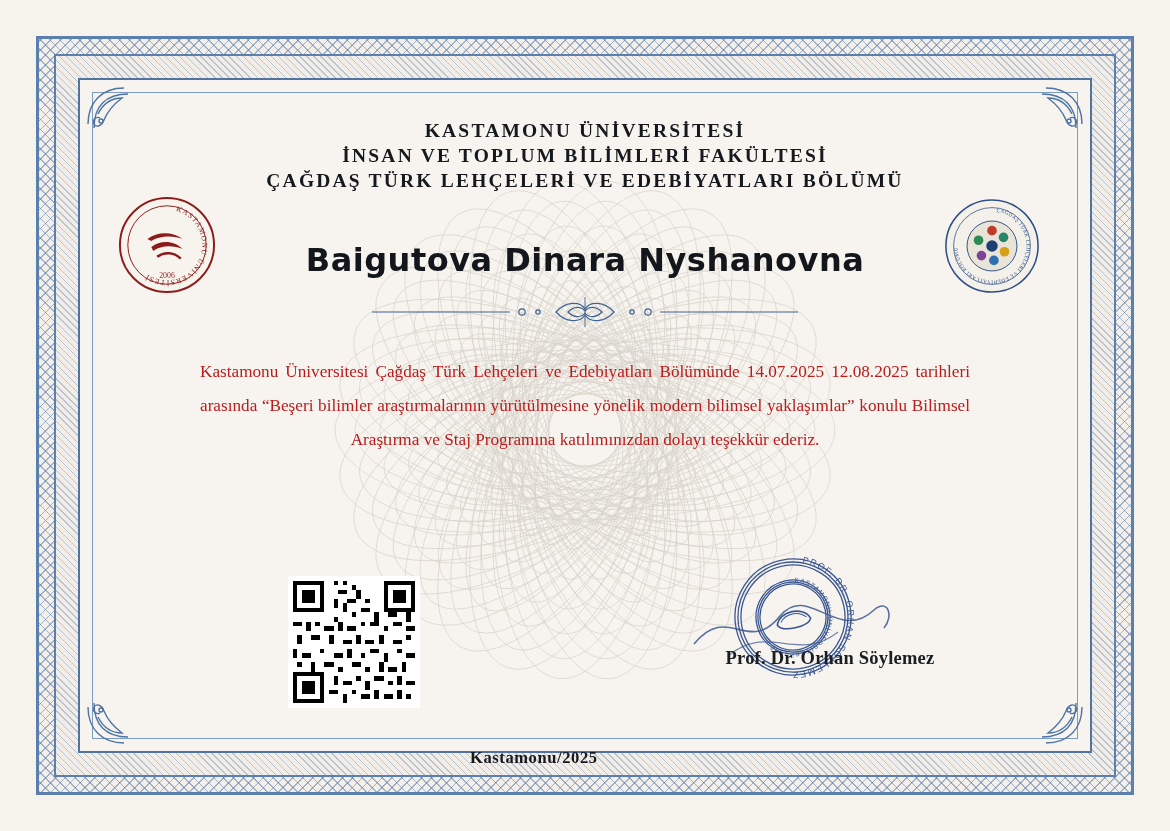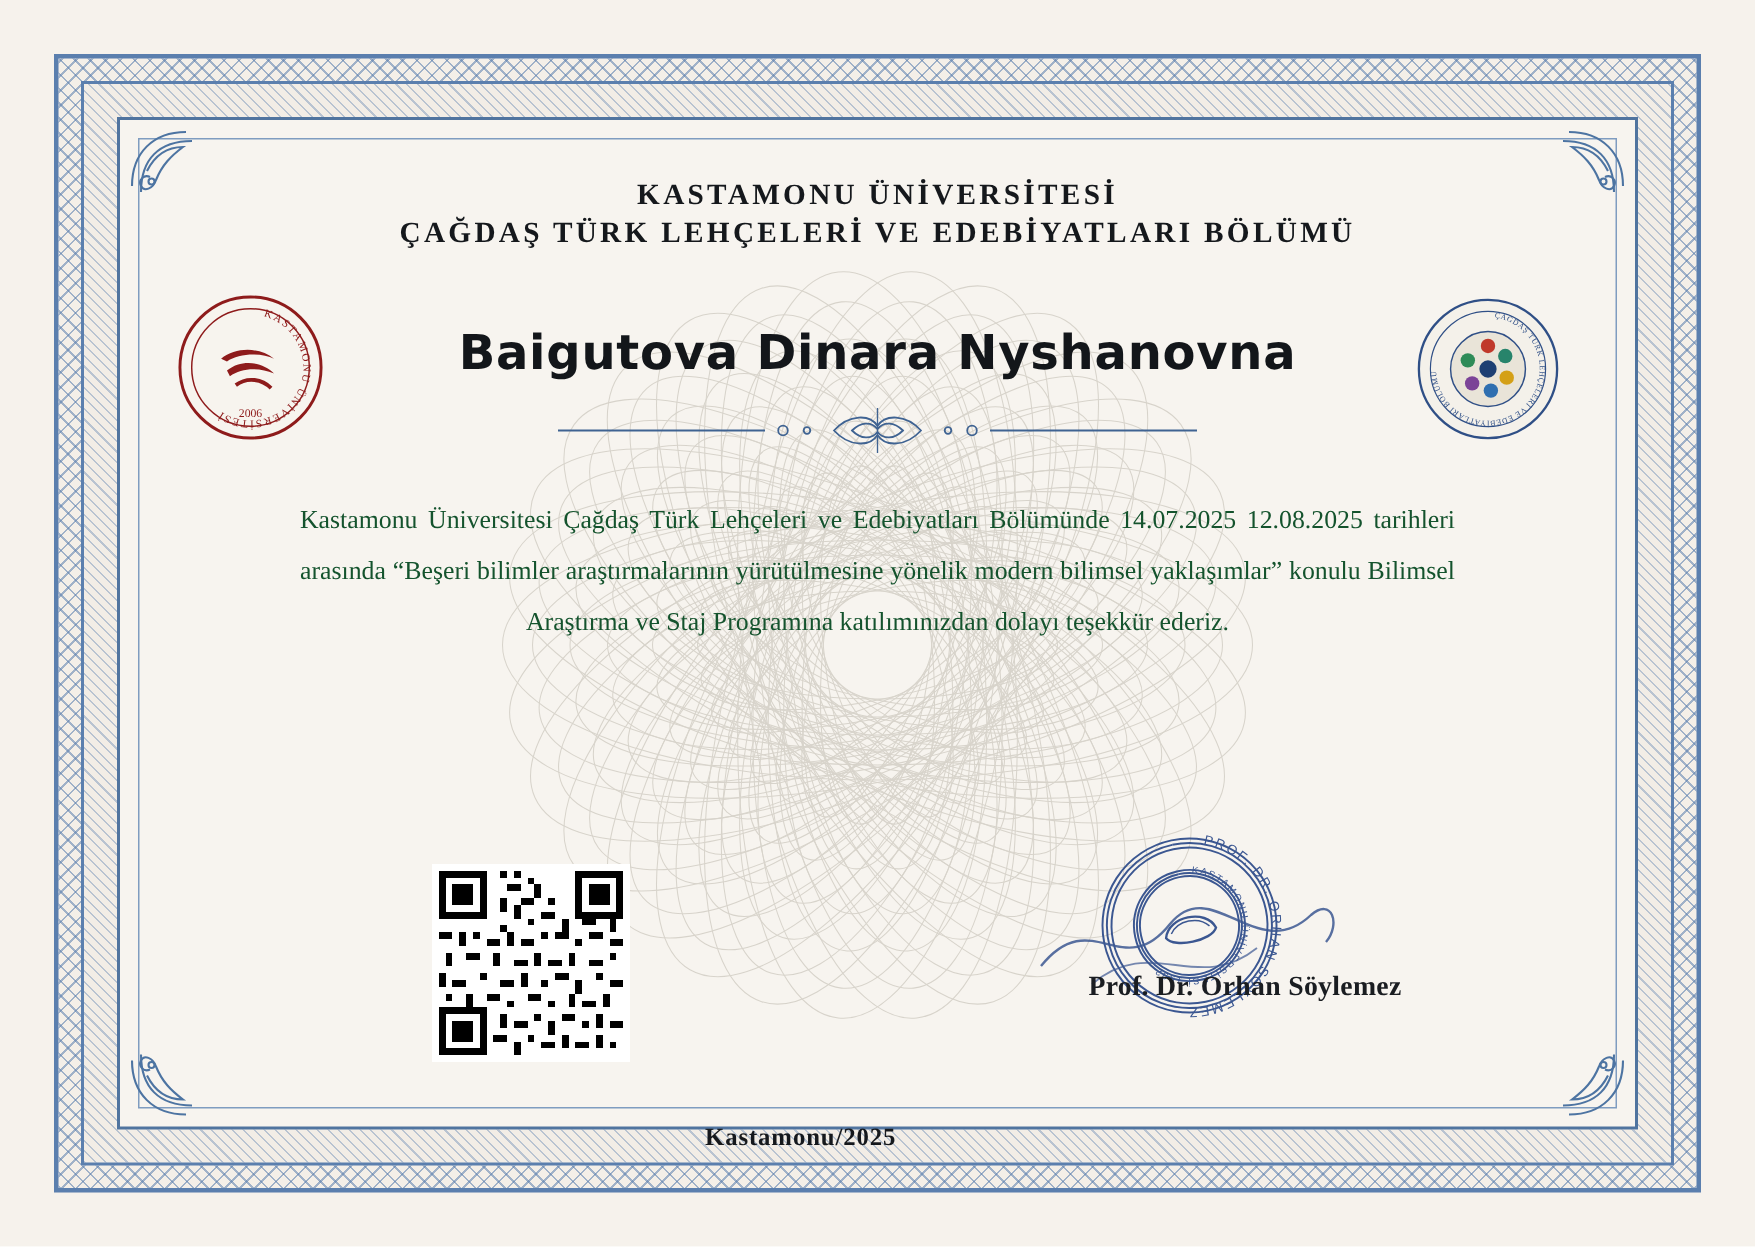--- a/index.html
+++ b/index.html
@@ -145,21 +145,21 @@
     height: 34px;
     color: #3f6392;
   }
   .divider svg { width: 100%; height: 100%; display: block; }
 
   .body-text {
     margin: 26px auto 16px auto;
     width: 770px;
     font-size: 17.2px;
     line-height: 34px;
-    color: #14532d;
+    color: #b91c1c;
     text-align: justify;
     text-align-last: center;
   }
   .body-text p { margin: 0; }
 
   
   .logo {
     position: absolute;
     border-radius: 50%;
   }
@@ -335,20 +335,21 @@
         <circle cx="36" cy="44" r="5" fill="#2e8b57"></circle>
         <circle cx="50" cy="50" r="6" fill="#1d3f73"></circle>
       </g>
     </svg>
   </div>
 
   <div class="content">
 
     <div class="heading">
       <div class="line1">KASTAMONU ÜNİVERSİTESİ</div>
+      <div class="line2">İNSAN VE TOPLUM BİLİMLERİ FAKÜLTESİ</div>
       <div class="line3">ÇAĞDAŞ TÜRK LEHÇELERİ VE EDEBİYATLARI BÖLÜMÜ</div>
     </div>
 
 
     <div class="recipient">Baigutova Dinara Nyshanovna</div>
 
     <div class="divider">
       <svg viewBox="0 0 430 34" fill="none" stroke="currentColor" stroke-width="1.2">
         <path d="M2 17 H140"></path>
         <path d="M290 17 H428"></path>

